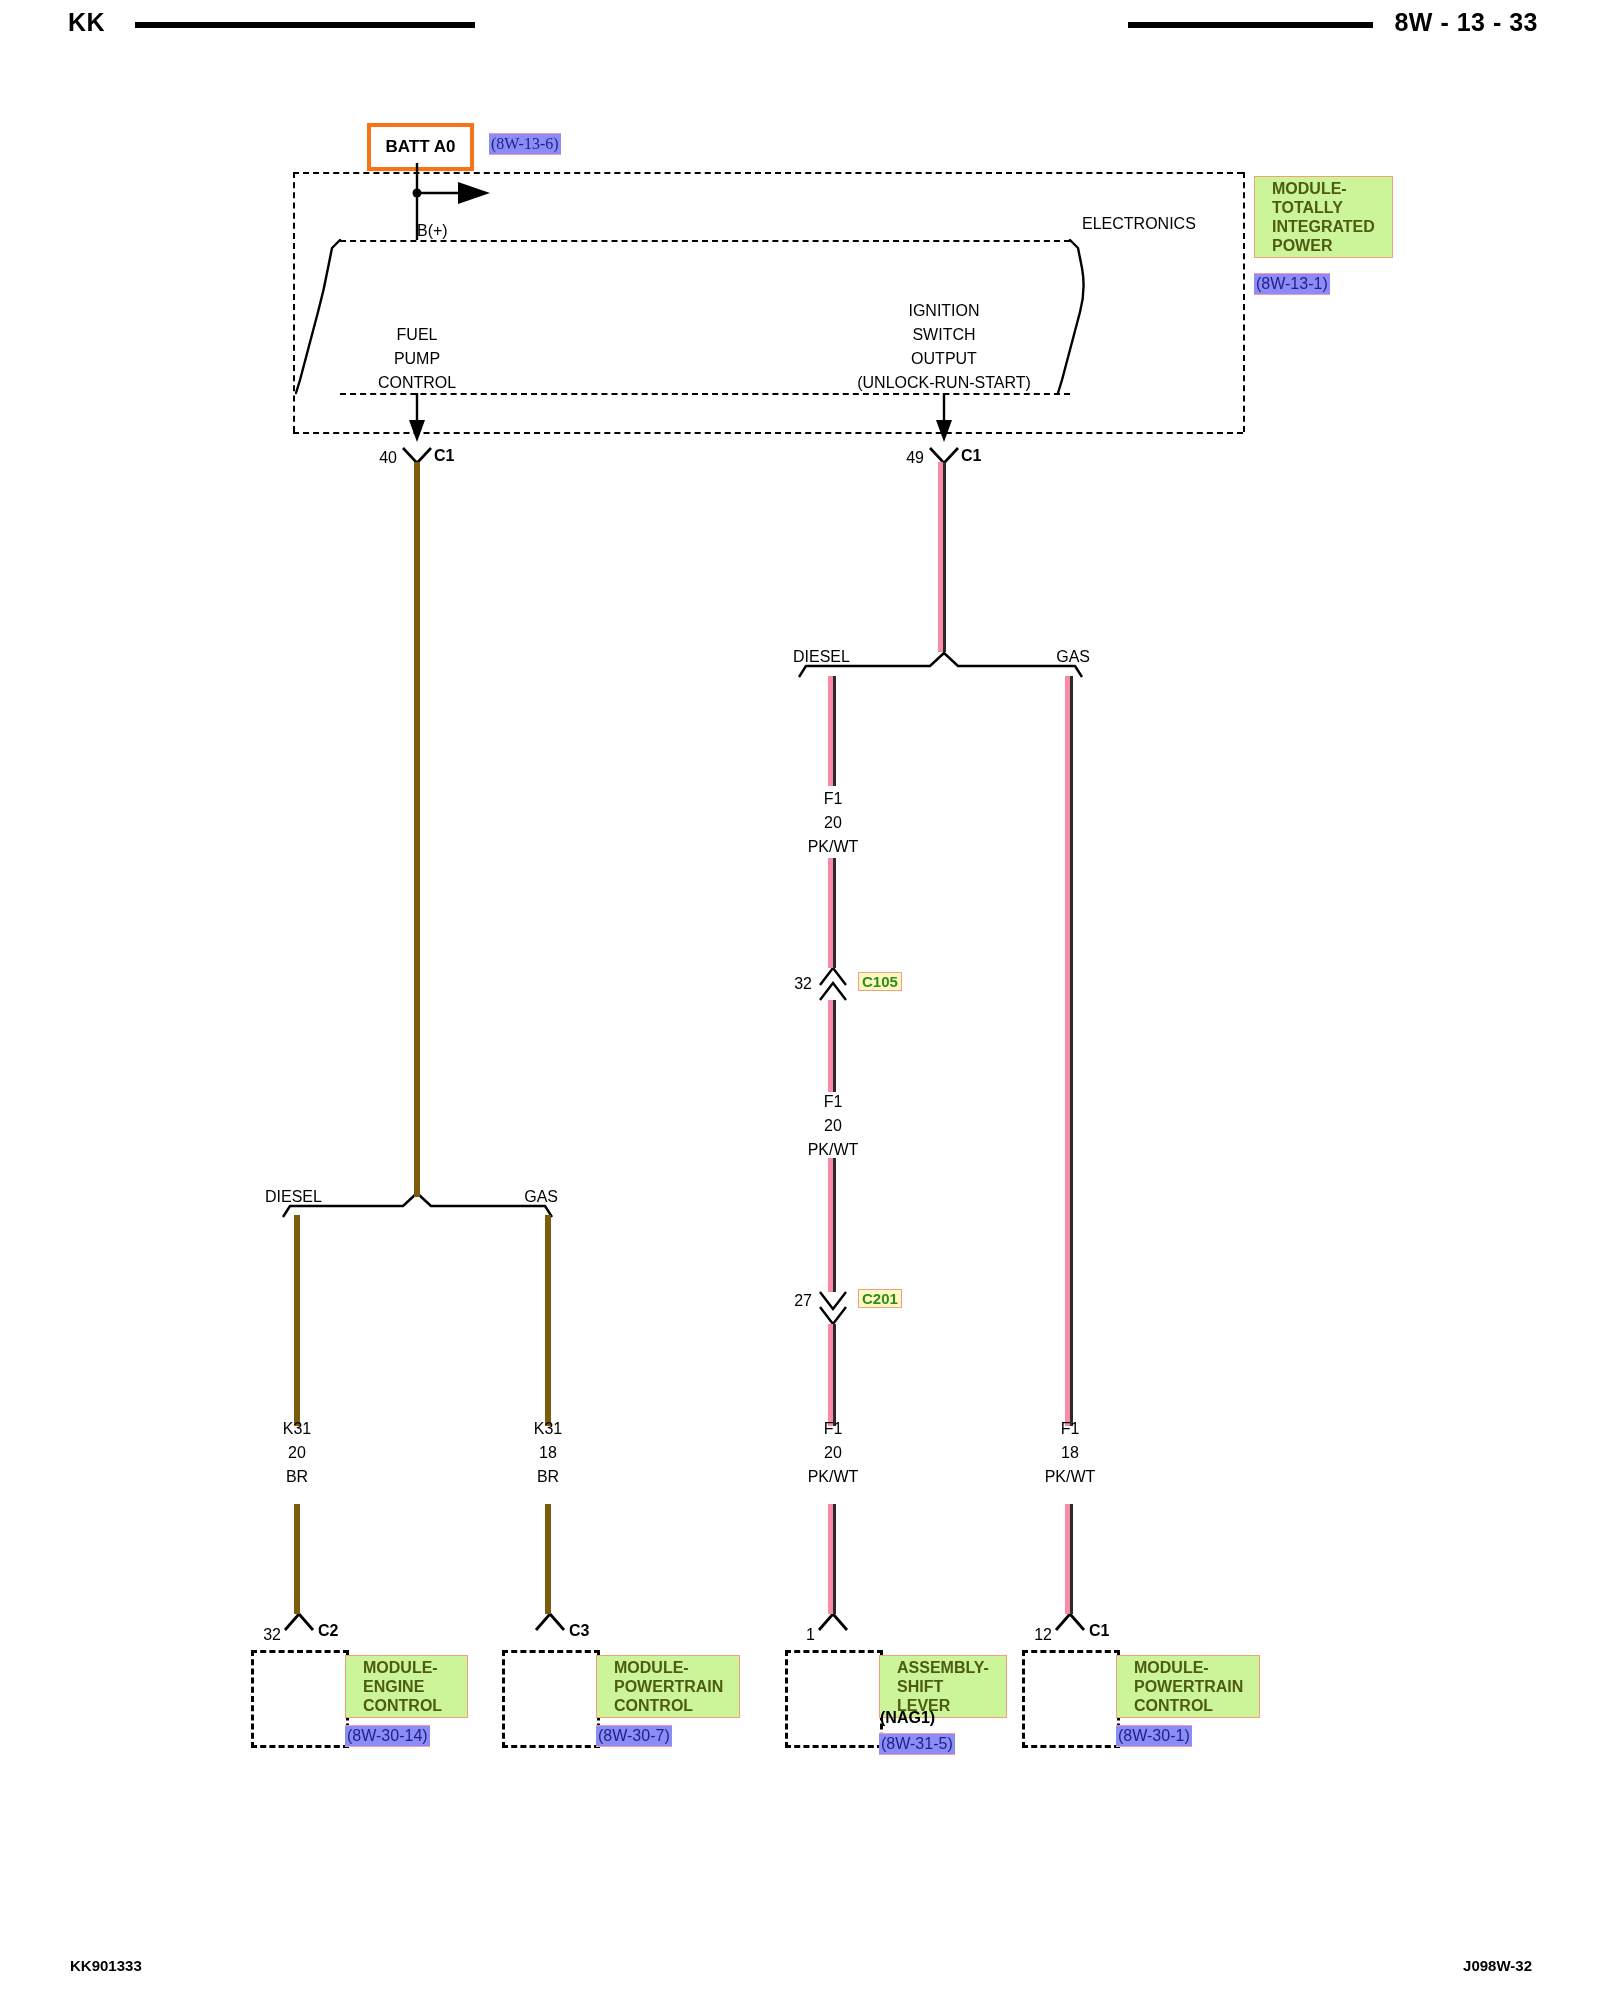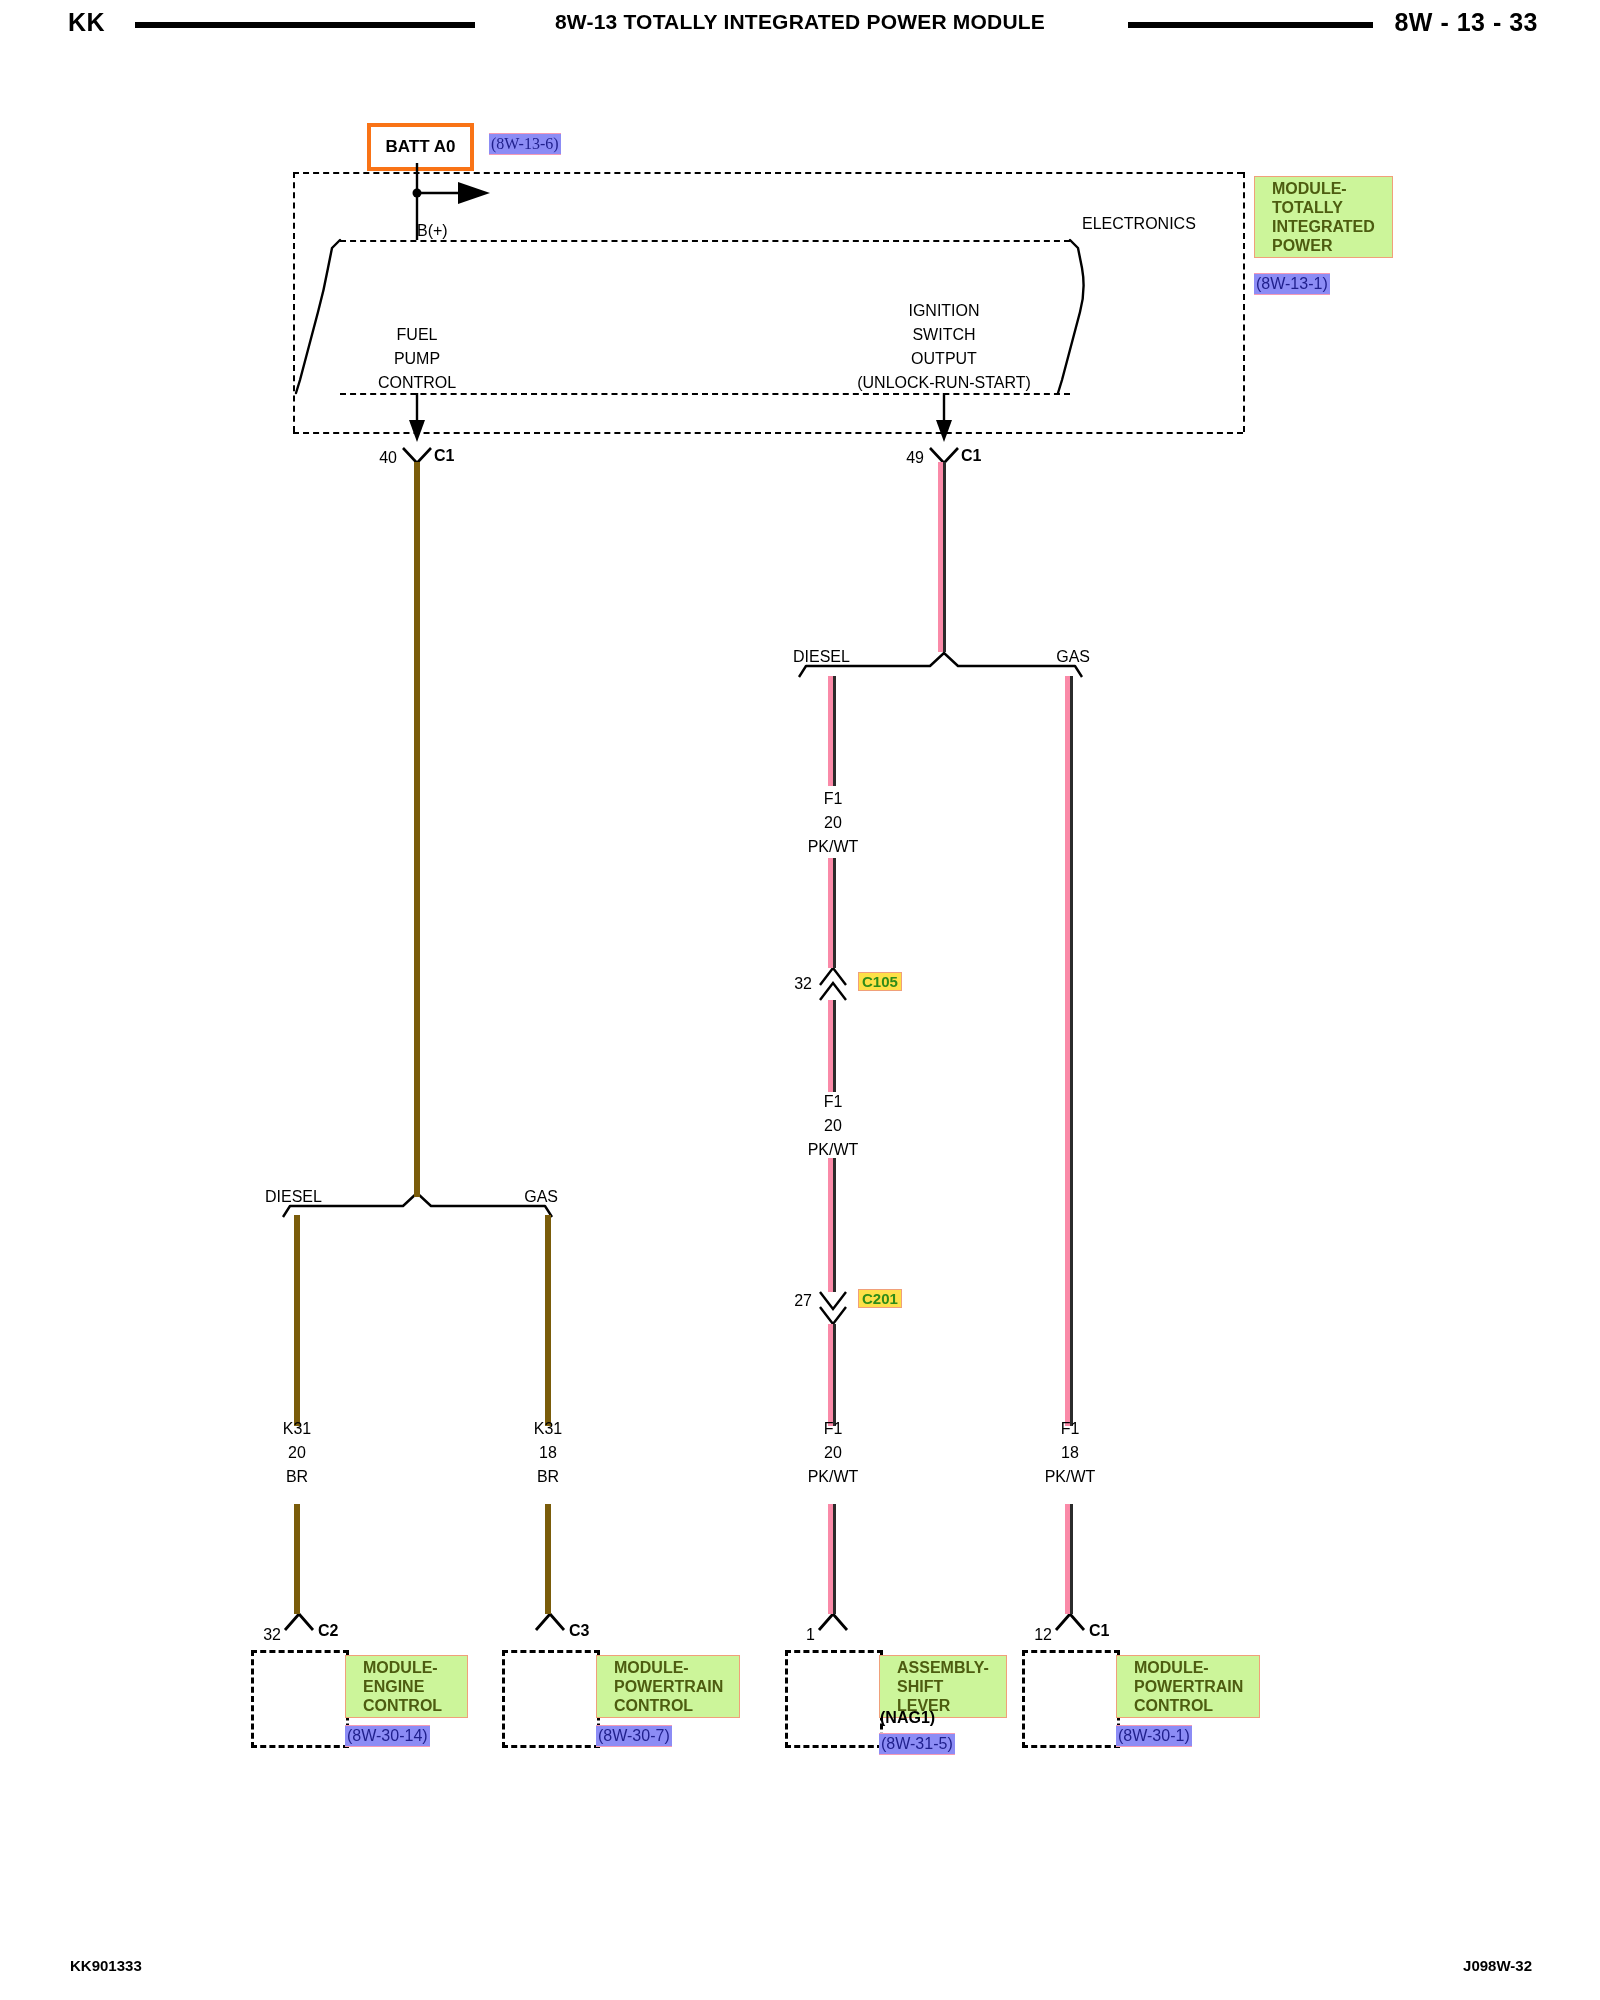--- a/index.html
+++ b/index.html
@@ -22,21 +22,21 @@
   .t{position:absolute;font-size:16px;line-height:18px;white-space:nowrap;}
   .tb{font-weight:bold;}
   .ctr{transform:translateX(-50%);text-align:center;}
   .rt{transform:translateX(-100%);text-align:right;}
 
   
   .chip-green{position:absolute;background:#ccf59a;border:1.5px solid #f0a07a;
      color:#4d5c10;font-weight:bold;font-size:16px;line-height:19px;padding:2px 17px;white-space:pre-line;}
   .chip-ref{position:absolute;background:#8c8cf5;border-top:1.5px solid #f49ab6;border-bottom:1.5px solid #f49ab6;
      color:#1f1f8c;font-size:16px;line-height:18px;padding:1px 2px;white-space:nowrap;}
-  .chip-conn{position:absolute;background:#fde047;border:1px solid #f0a07a;
+  .chip-conn{position:absolute;background:#fef9c3;border:1px solid #f0a07a;
      color:#2f8c18;font-weight:bold;font-size:15px;line-height:17px;padding:0 3px;white-space:nowrap;}
 
   
   .batt-box{position:absolute;border:4px solid #f97316;background:#fff;
      display:flex;align-items:center;justify-content:center;font-weight:bold;font-size:17px;}
 
   
   .wire-br{position:absolute;width:6px;background:#7a5c0a;}
   .wire-pk{position:absolute;width:8px;background:#fa8aa8;}
   .wire-pk::after{content:"";position:absolute;right:0px;top:0;width:3px;height:100%;background:#2b2b2b;}
@@ -52,21 +52,20 @@
   svg.ov{position:absolute;left:0;top:0;width:1600px;height:2000px;overflow:visible;pointer-events:none;}
 </style>
 </head>
 <body>
 
 <div id="sheet">
 
   <div class="hdr">
     <div class="hdr-left">KK</div>
     <div class="hdr-rule-l"></div>
-    <div class="hdr-title">8W-13 TOTALLY INTEGRATED POWER MODULE</div>
     <div class="hdr-rule-r"></div>
     <div class="hdr-right">8W - 13 - 33</div>
   </div>
 
   <div class="batt-box" style="left:367px;top:123px;width:99px;height:40px;">
     <span>BATT A0</span>
   </div>
   <div class="chip-ref" style="left:489px;top:133px;font-family:Liberation Serif, serif;">(8W-13-6)</div>
 
   <div class="dash-h" style="left:293px;top:172px;width:950px;"></div>

